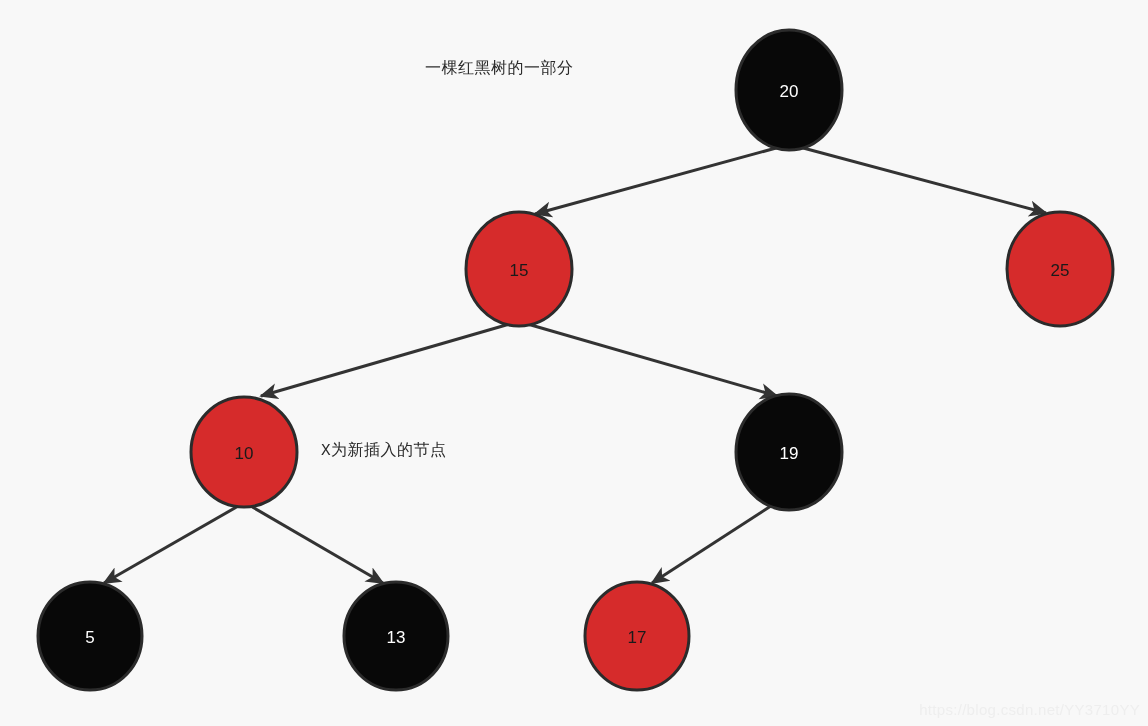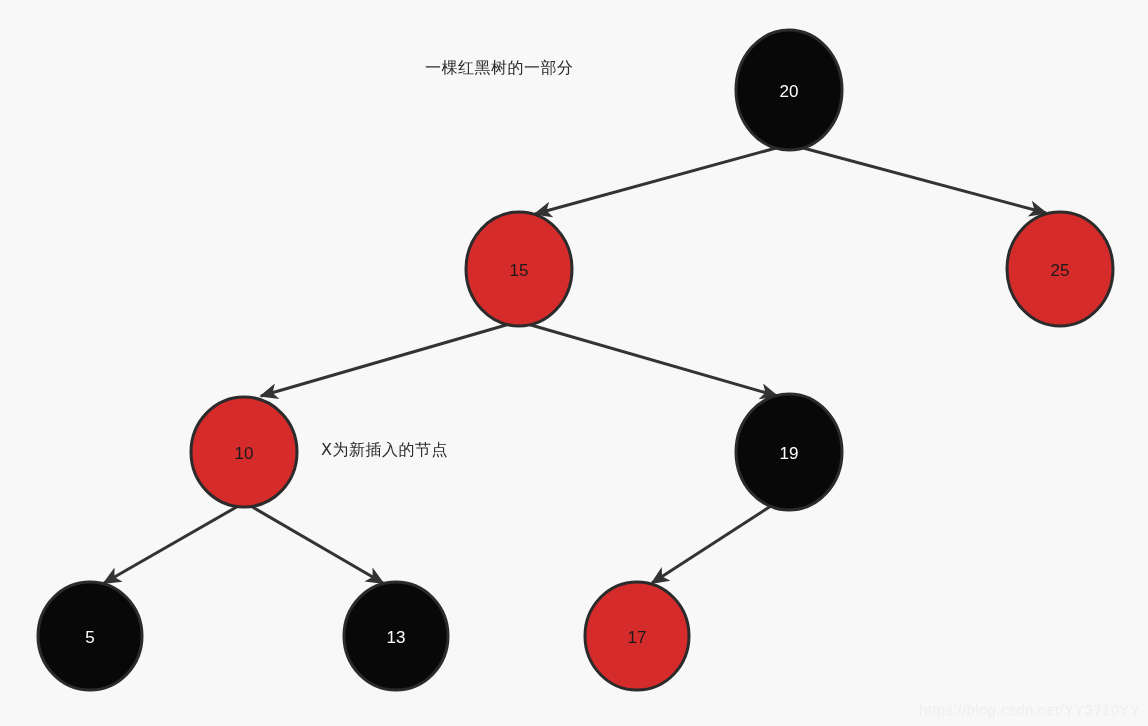--- a/index.html
+++ b/index.html
@@ -44,20 +44,21 @@
     letter-spacing: 0.5px;
   }
   #title-annotation {
     left: 412px;
     top: 58px;
     margin-left: 13px;
   }
   #insert-annotation {
     left: 321px;
     top: 440px;
+    font-family: Liberation Mono, monospace;
   }
   #watermark {
     position: absolute;
     right: 8px;
     bottom: 8px;
     font-family: "Liberation Sans", "DejaVu Sans", sans-serif;
     font-size: 15px;
     color: #eeeeee;
     white-space: nowrap;
     letter-spacing: 0.3px;

